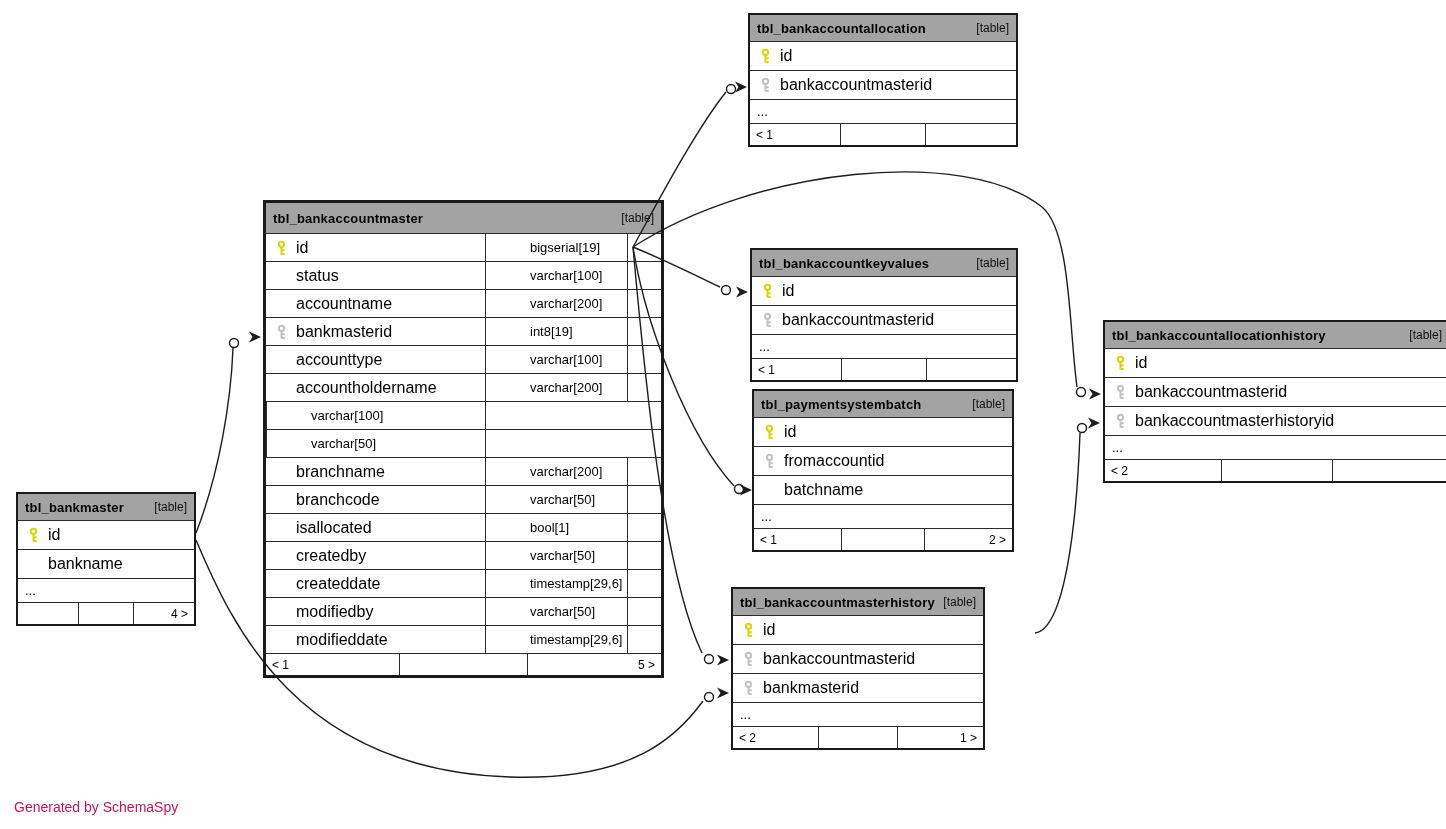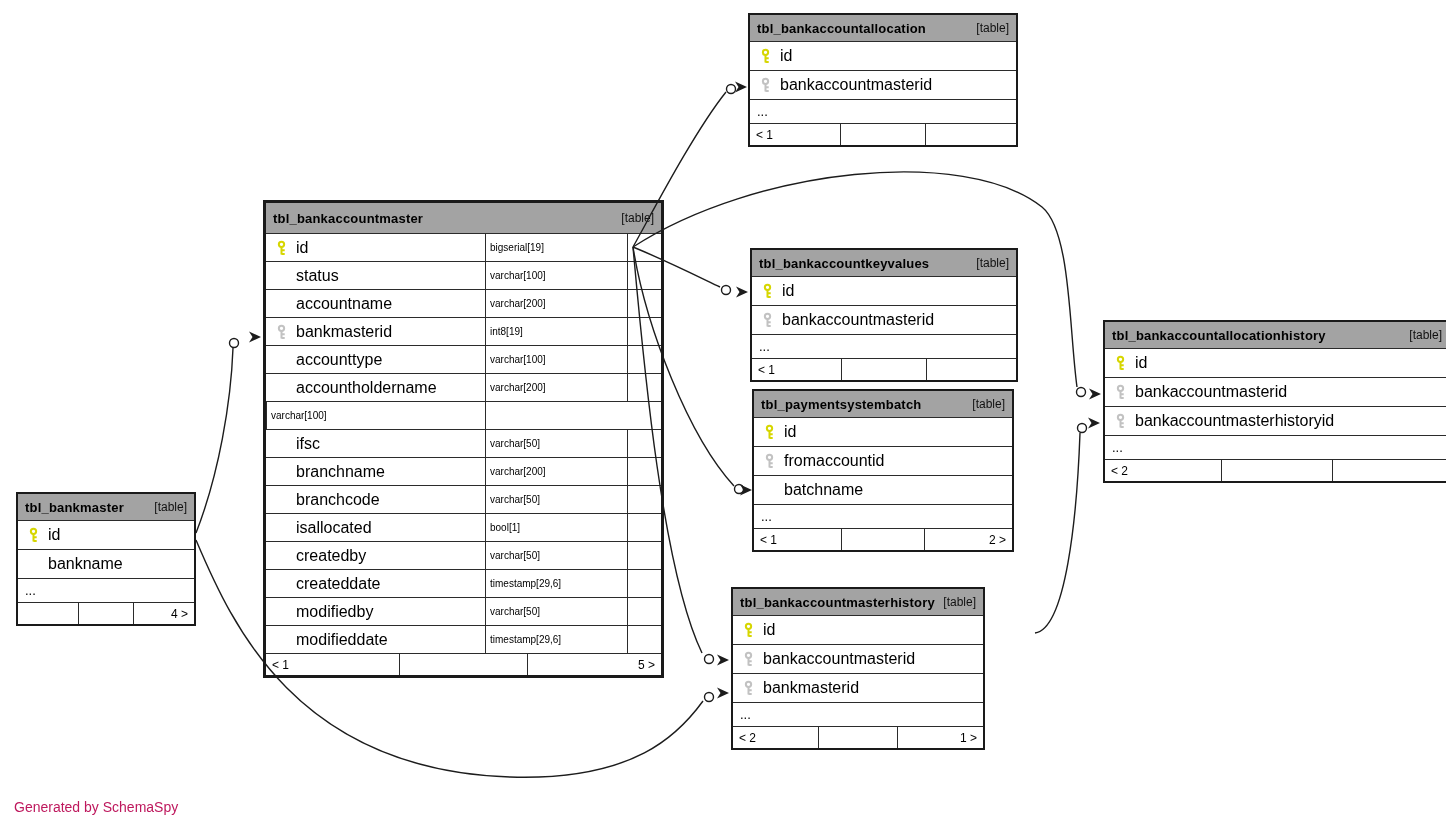--- a/index.html
+++ b/index.html
@@ -21,21 +21,21 @@
   .t-main .hdr{height:30px;}
   .nm{font-weight:bold;font-size:13px;letter-spacing:.2px;white-space:nowrap;}
   .tag{font-size:12px;color:#111;white-space:nowrap;}
   .row{height:29px;display:flex;align-items:center;box-sizing:border-box;}
   .keyslot{width:30px;display:flex;justify-content:center;align-items:center;flex:0 0 30px;}
   .cn{font-size:16px;white-space:nowrap;}
   .t-main .row{display:grid;grid-template-columns:219px 142px 1fr;height:28px;align-items:stretch;}
   .cell{display:flex;align-items:center;box-sizing:border-box;overflow:hidden;}
   .cell.type{border-left:1.5px solid #2b2b2b;padding-left:4px;}
   .cell.gutter{border-left:1.5px solid #2b2b2b;}
-  .ct{font-size:10px;white-space:nowrap;}
+  .ct{font-size:13px;white-space:nowrap;margin-left:40px;}
   .dots{height:24px;display:flex;align-items:center;padding-left:7px;font-size:13px;box-sizing:border-box;}
   .foot{display:flex;height:22px;box-sizing:border-box;}
   .fc{flex:1;display:flex;align-items:center;font-size:12px;box-sizing:border-box;}
   .fc + .fc{border-left:1.5px solid #2b2b2b;}
   .fl{padding-left:6px;}
   .fr{justify-content:flex-end;padding-right:6px;}
   .t-alloc  {left:748px;top:13px;width:270px;}
   .t-main   {left:263px;top:200px;width:401px;}
   .t-keyval {left:750px;top:217px;width:268px;margin-top:31px;}
   .t-psb    {left:752px;top:389px;width:262px;}
@@ -163,24 +163,20 @@
       </span>
     <span class="cell gutter"></span>
   </div>
   <div class="row">
     <span class="cell type">
         <span class="ct">varchar[100]</span>
       </span>
     <span class="cell gutter"></span>
   </div>
   <div class="row">
-    <span class="cell">
-        <span class="keyslot"></span>
-        <span class="cn">ifsc</span>
-      </span>
     <span class="cell type">
         <span class="ct">varchar[50]</span>
       </span>
     <span class="cell gutter"></span>
   </div>
   <div class="row">
     <span class="cell">
         <span class="keyslot"></span>
         <span class="cn">branchname</span>
       </span>

